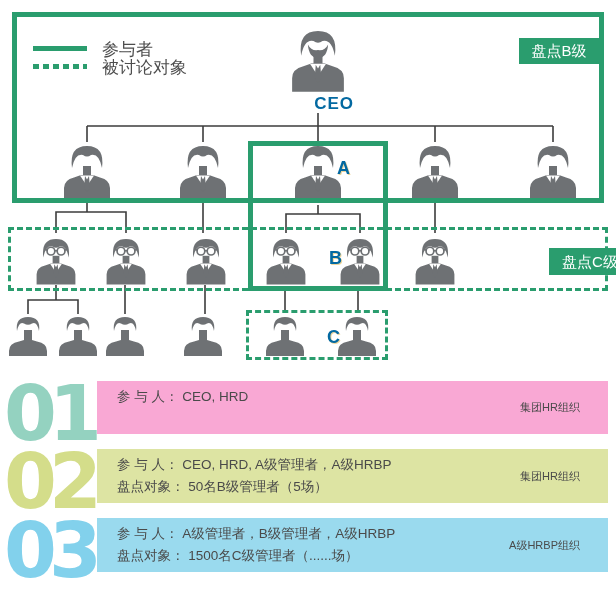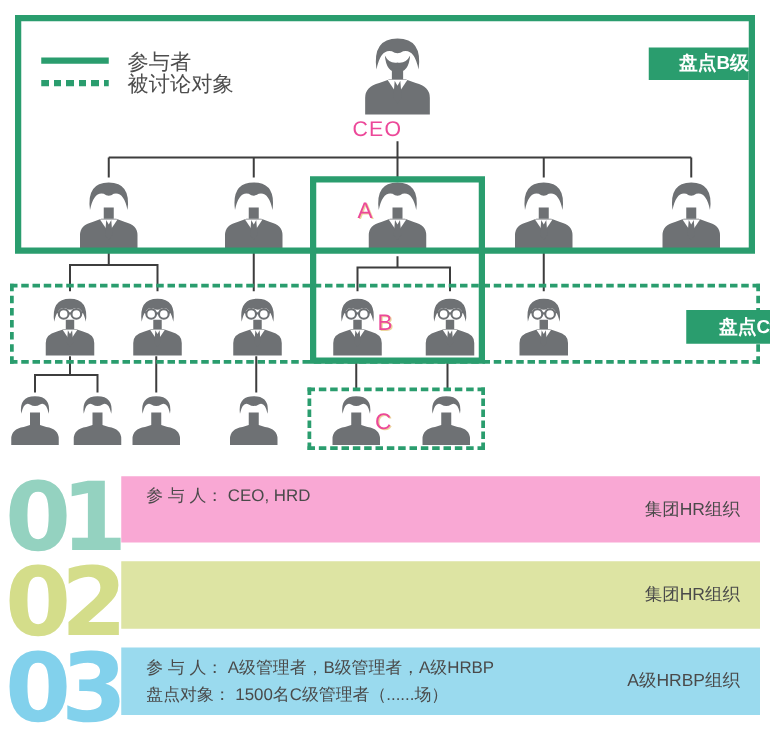--- a/index.html
+++ b/index.html
@@ -18,52 +18,52 @@
     border:3px dashed #2a9d6e;box-sizing:border-box;z-index:2;pointer-events:none;}
   
   .legend{position:absolute;left:33px;top:36px;z-index:5;}
   .legend-line{position:absolute;width:54px;height:5px;background:#2a9d6e;}
   .legend-line.solid{left:0;top:10px;}
   .legend-line.dashed{left:0;top:28px;background:repeating-linear-gradient(90deg,#2a9d6e 0 6px,transparent 6px 10px);}
   .legend-label{position:absolute;left:69px;font-size:17px;white-space:nowrap;color:#4d4d4d;}
   .legend-label.l1{top:2px;}
   .legend-label.l2{top:20px;}
   
-  .badge{position:absolute;background:#2a9d6e;color:#fff;font-weight:bold;
-    font-size:15px;text-align:right;z-index:6;white-space:nowrap;}
+  .badge{position:absolute;background:#2a9d6e;color:#fff;font-weight:normal;
+    font-size:15px;text-align:center;z-index:6;white-space:nowrap;}
   .badge-b{left:519px;top:38px;width:80px;height:26px;line-height:26px;}
   .badge-c{left:521px;top:248px;width:82px;height:27px;line-height:27px;margin-left:28px;}
   
   .connectors{position:absolute;left:0;top:0;z-index:1;pointer-events:none;}
   
   .fig{position:absolute;z-index:2;}
   .fig svg{display:block;width:100%;height:100%;}
   .fig-ceo{left:282px;top:26px;width:72px;height:66px;}
   .fig-a{width:64px;height:58px;top:142px;}
   .fig-b{width:54px;height:50px;top:235px;}
   .fig-c{width:44px;height:40px;top:316px;}
   
-  .org-label{position:absolute;color:#ec4899;font-weight:normal;text-align:left;z-index:5;}
+  .org-label{position:absolute;color:#0369a1;font-weight:bold;text-align:right;z-index:5;}
   .ceo-label{left:282px;top:94px;width:72px;font-size:17px;letter-spacing:1px;}
   .letter{font-size:18px;text-shadow:1px 1px 0 rgba(222,178,76,.55);}
   .label-a{left:286px;top:158px;width:64px;}
   .label-b{left:302px;top:248px;width:40px;}
   .label-c{left:300px;top:327px;width:40px;}
   
   .num{position:absolute;left:4px;width:94px;font-size:76px;font-weight:bold;
     letter-spacing:-8px;line-height:1;z-index:1;font-family:"DejaVu Sans","Liberation Sans",sans-serif;}
   .num1{top:376px;color:#94d2c0;}
   .num2{top:444px;color:#d4dd8a;}
   .num3{top:513px;color:#82d1ec;}
   .row{position:absolute;left:97px;width:511px;height:53px;z-index:2;}
   .row1{top:381px;background:#f9a8d4;}
   .row2{top:449px;height:54px;background:#dde4a3;}
   .row3{top:518px;height:54px;background:#9adaee;}
   .row-text{position:absolute;left:20px;top:5px;font-size:13.5px;line-height:22px;white-space:nowrap;}
-  .row-org{position:absolute;right:16px;top:0;height:100%;display:flex;align-items:center;font-size:14px;}
+  .row-org{position:absolute;right:28px;top:0;height:100%;display:flex;align-items:center;font-size:11px;}
   .defs{position:absolute;width:0;height:0;}
 </style>
 </head>
 <body>
 
 <div class="canvas">
 
   <svg class="defs" aria-hidden="true">
     <defs>
       <symbol id="icon-exec" viewBox="0 0 64 58">
@@ -223,20 +223,24 @@
   <div class="num num1">01</div>
   <div class="row row1">
     <div class="row-text">
       <div>参 与 人： CEO, HRD</div>
     </div>
     <div class="row-org">集团HR组织</div>
   </div>
 
   <div class="num num2">02</div>
   <div class="row row2">
+    <div class="row-text">
+      <div>参 与 人： CEO, HRD, A级管理者，A级HRBP</div>
+      <div>盘点对象： 50名B级管理者（5场）</div>
+    </div>
     <div class="row-org">集团HR组织</div>
   </div>
 
   <div class="num num3">03</div>
   <div class="row row3">
     <div class="row-text">
       <div>参 与 人： A级管理者，B级管理者，A级HRBP</div>
       <div>盘点对象： 1500名C级管理者（......场）</div>
     </div>
     <div class="row-org">A级HRBP组织</div>

